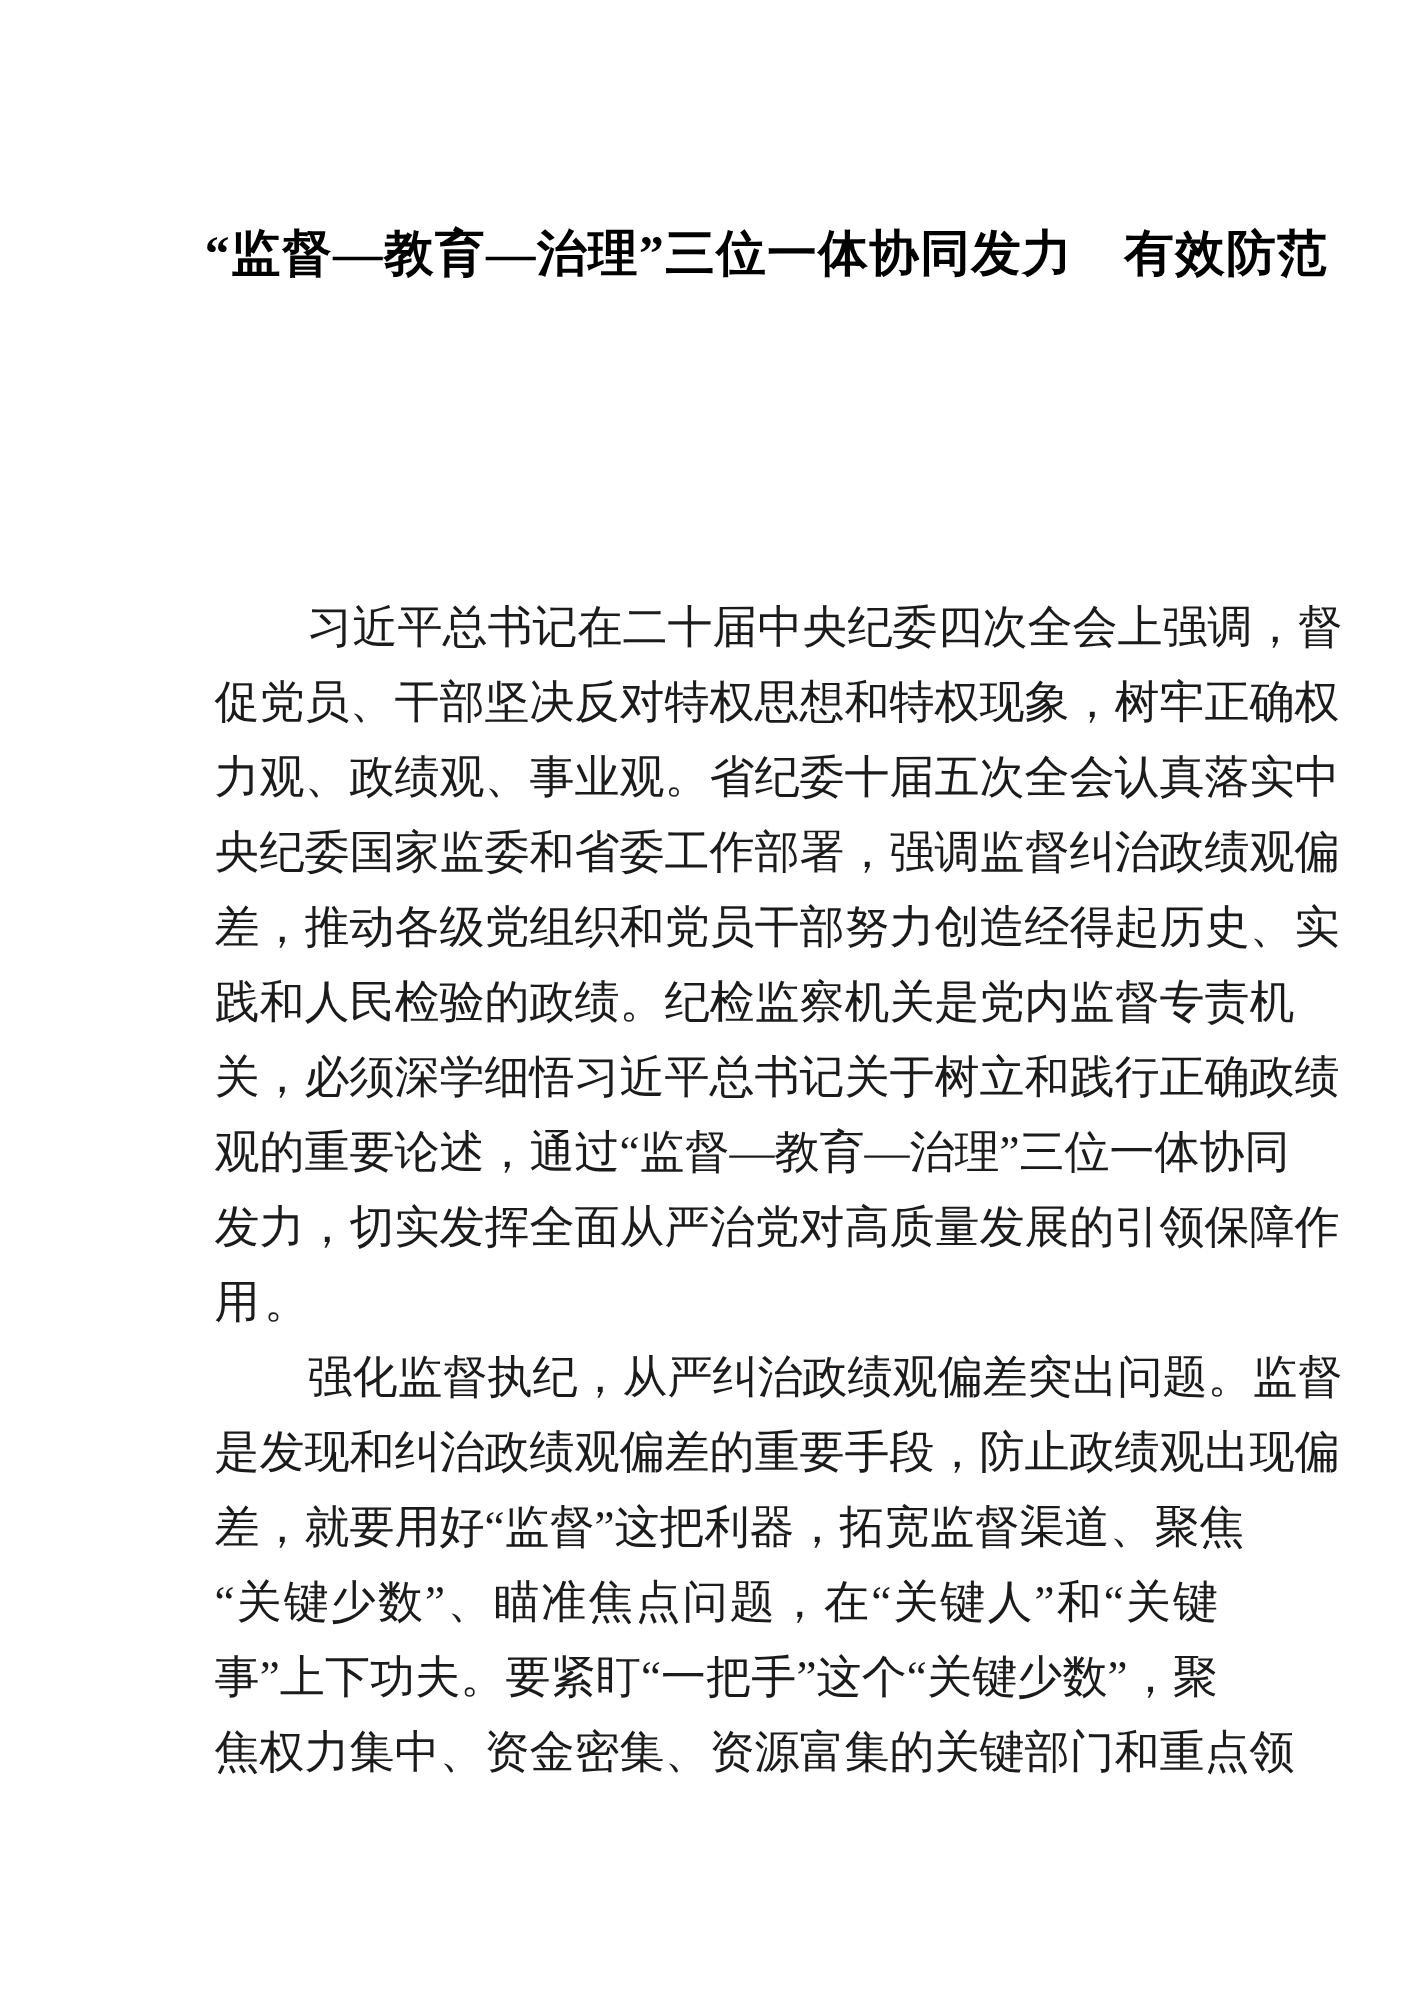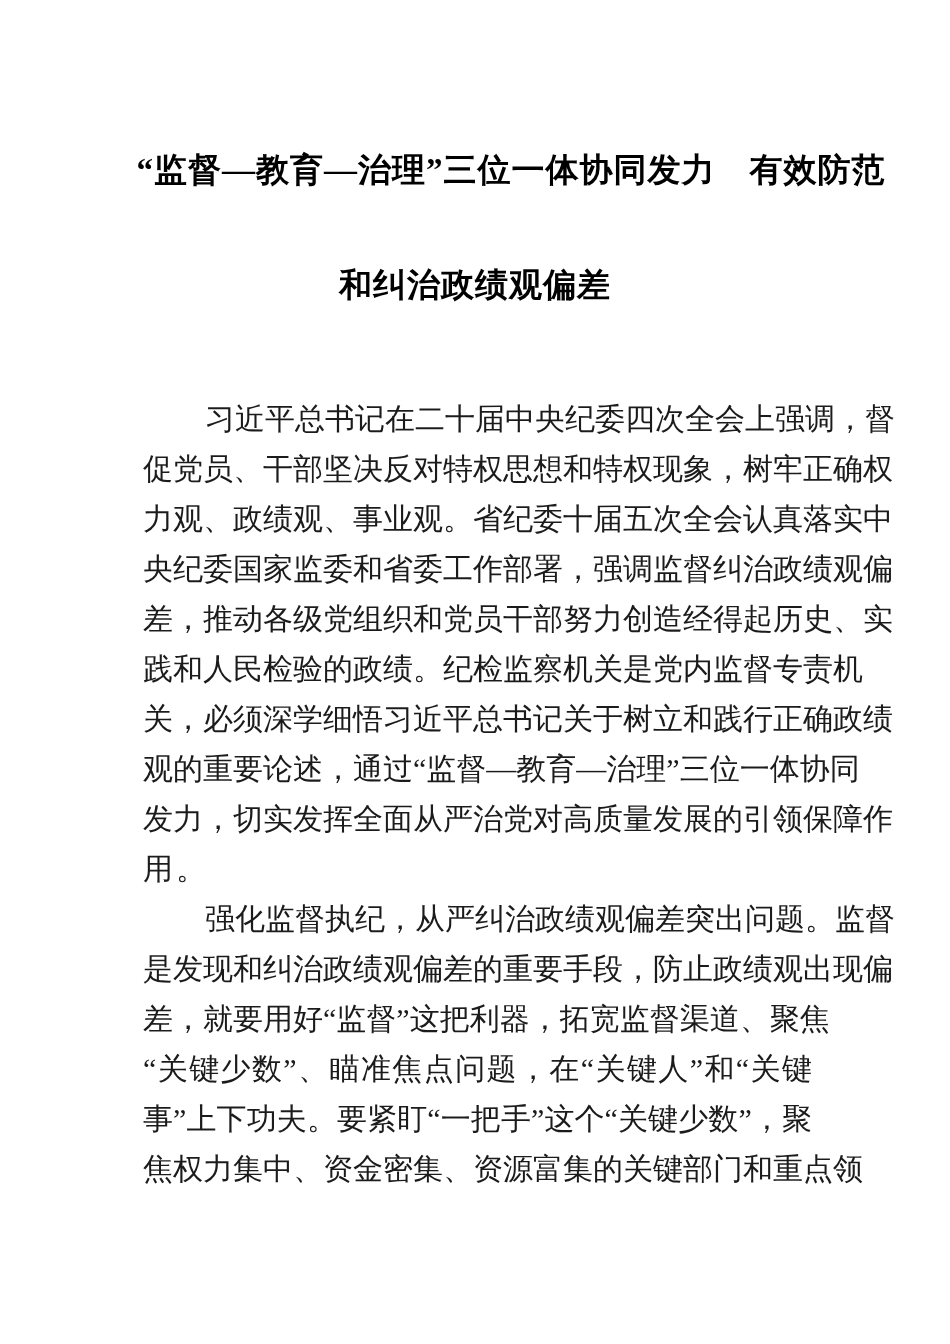--- a/index.html
+++ b/index.html
@@ -53,21 +53,20 @@
     letter-spacing: 3px;
   }
 </style>
 </head>
 <body>
 
 <div class="page">
 
   <div class="title-line" id="title-line-1">“监督—教育—治理”三位一体协同发力　有效防范</div>
 
-  <div class="title-line" id="title-line-2">和纠治政绩观偏差</div>
 
   <div class="doc-body">
 
     <div class="line indent"><span>习</span><span>近</span><span>平</span><span>总</span><span>书</span><span>记</span><span>在</span><span>二</span><span>十</span><span>届</span><span>中</span><span>央</span><span>纪</span><span>委</span><span>四</span><span>次</span><span>全</span><span>会</span><span>上</span><span>强</span><span>调</span><span>，</span><span>督</span></div>
     <div class="line"><span>促</span><span>党</span><span>员</span><span>、</span><span>干</span><span>部</span><span>坚</span><span>决</span><span>反</span><span>对</span><span>特</span><span>权</span><span>思</span><span>想</span><span>和</span><span>特</span><span>权</span><span>现</span><span>象</span><span>，</span><span>树</span><span>牢</span><span>正</span><span>确</span><span>权</span></div>
     <div class="line"><span>力</span><span>观</span><span>、</span><span>政</span><span>绩</span><span>观</span><span>、</span><span>事</span><span>业</span><span>观</span><span>。</span><span>省</span><span>纪</span><span>委</span><span>十</span><span>届</span><span>五</span><span>次</span><span>全</span><span>会</span><span>认</span><span>真</span><span>落</span><span>实</span><span>中</span></div>
     <div class="line"><span>央</span><span>纪</span><span>委</span><span>国</span><span>家</span><span>监</span><span>委</span><span>和</span><span>省</span><span>委</span><span>工</span><span>作</span><span>部</span><span>署</span><span>，</span><span>强</span><span>调</span><span>监</span><span>督</span><span>纠</span><span>治</span><span>政</span><span>绩</span><span>观</span><span>偏</span></div>
     <div class="line"><span>差</span><span>，</span><span>推</span><span>动</span><span>各</span><span>级</span><span>党</span><span>组</span><span>织</span><span>和</span><span>党</span><span>员</span><span>干</span><span>部</span><span>努</span><span>力</span><span>创</span><span>造</span><span>经</span><span>得</span><span>起</span><span>历</span><span>史</span><span>、</span><span>实</span></div>
     <div class="line"><span>践</span><span>和</span><span>人</span><span>民</span><span>检</span><span>验</span><span>的</span><span>政</span><span>绩</span><span>。</span><span>纪</span><span>检</span><span>监</span><span>察</span><span>机</span><span>关</span><span>是</span><span>党</span><span>内</span><span>监</span><span>督</span><span>专</span><span>责</span><span>机</span></div>
     <div class="line"><span>关</span><span>，</span><span>必</span><span>须</span><span>深</span><span>学</span><span>细</span><span>悟</span><span>习</span><span>近</span><span>平</span><span>总</span><span>书</span><span>记</span><span>关</span><span>于</span><span>树</span><span>立</span><span>和</span><span>践</span><span>行</span><span>正</span><span>确</span><span>政</span><span>绩</span></div>

